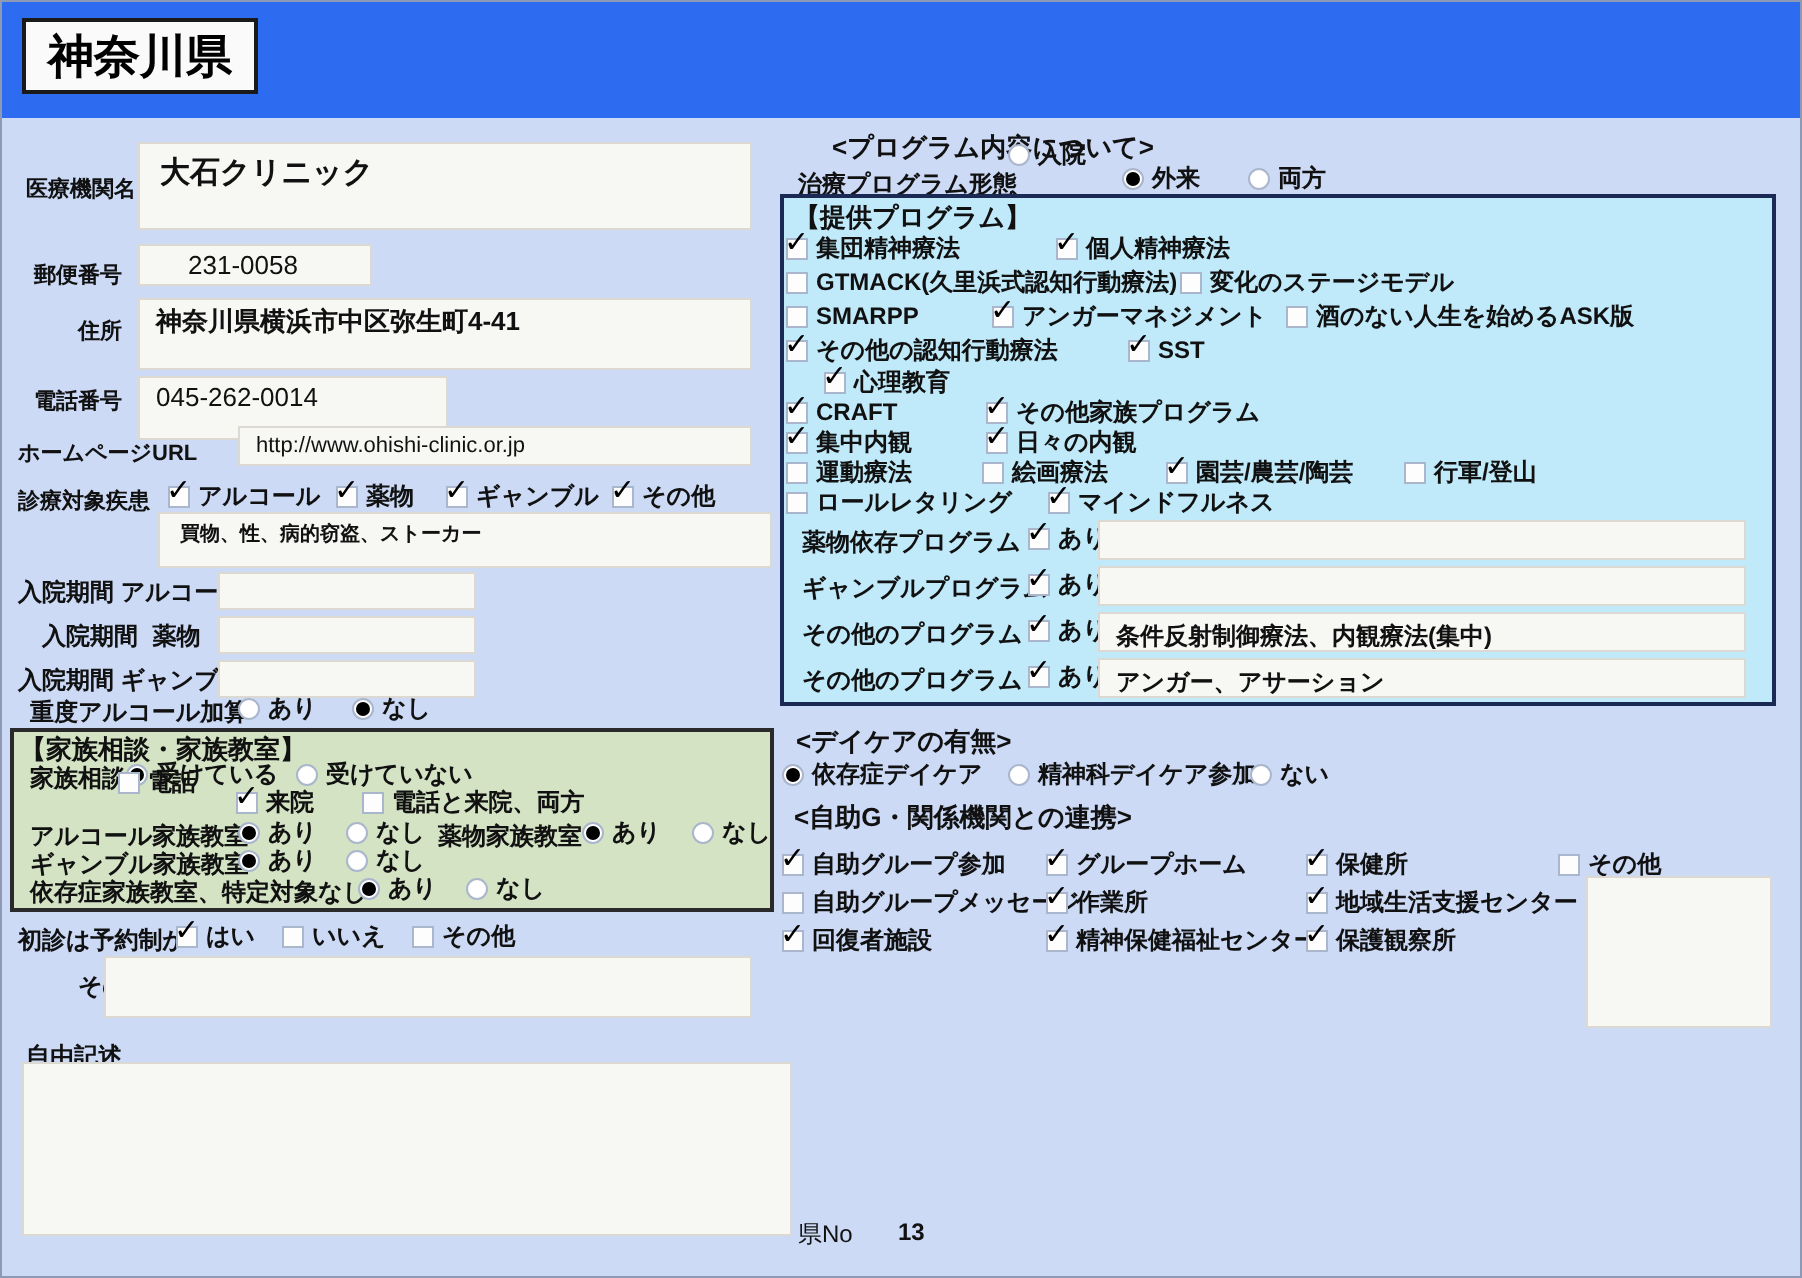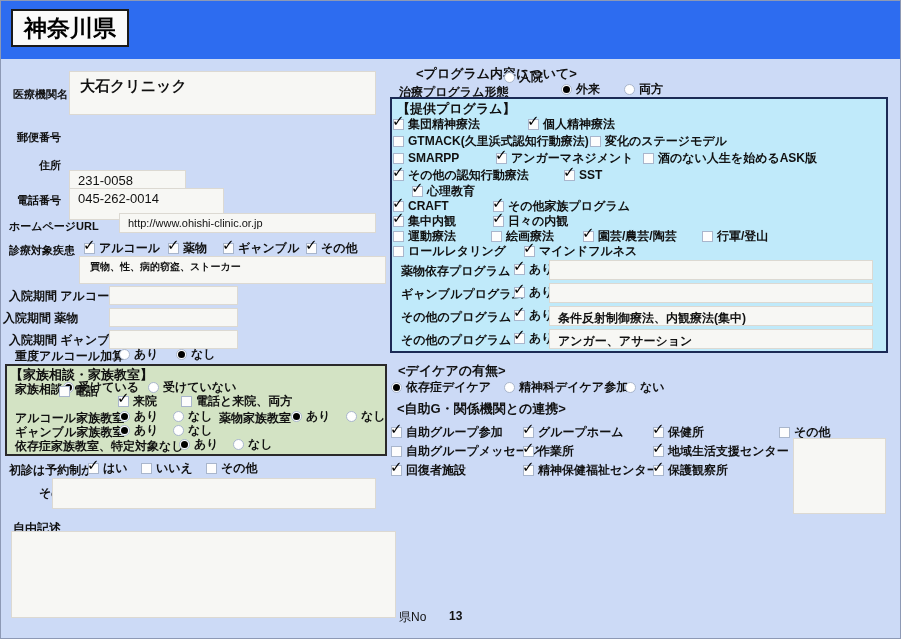--- a/index.html
+++ b/index.html
@@ -31,23 +31,24 @@
 <div id="root">
 
   <div id="banner">
     <div id="prefbox">神奈川県</div>
   </div>
 
   <div class="lb" style="left:12px;top:86px;">医療機関名</div>
   <div class="inp jp" style="left:68px;top:70px;width:307px;height:44px;font-size:15px;padding:5px 10px;">大石クリニック</div>
 
   <div class="lb" style="left:16px;top:129px;">郵便番号</div>
-  <div class="inp val" style="left:68px;top:121px;width:117px;height:21px;padding:2px 8px;margin-top:48px;">231-0058</div>
+  <div class="inp val" style="left:68px;top:121px;width:117px;height:21px;padding:2px 24px;">231-0058</div>
 
   <div class="lb" style="left:38px;top:157px;">住所</div>
+  <div class="inp jp" style="left:68px;top:148px;width:307px;height:36px;padding:2px 8px;">神奈川県横浜市中区弥生町4-41</div>
 
   <div class="lb" style="left:16px;top:192px;">電話番号</div>
   <div class="inp val" style="left:68px;top:187px;width:155px;height:32px;padding:2px 8px;">045-262-0014</div>
 
   <div class="lb" style="left:8px;top:218px;">ホームページURL</div>
   <div class="inp val" style="left:118px;top:212px;width:257px;height:20px;font-size:11px;padding:3px 8px;">http://www.ohishi-clinic.or.jp</div>
 
   <div class="lb" style="left:8px;top:242px;">診療対象疾患</div>
   <span class="opt" style="left:83px;top:241px;">
       <span class="cb on"></span>
@@ -62,21 +63,21 @@
       <span class="ol">ギャンブル</span>
     </span>
   <span class="opt" style="left:305px;top:241px;">
       <span class="cb on"></span>
       <span class="ol">その他</span>
     </span>
   <div class="inp jp" style="left:78px;top:255px;width:307px;height:28px;font-size:10px;padding:3px 10px;">買物、性、病的窃盗、ストーカー</div>
 
   <div class="lb2" style="left:8px;top:287px;">入院期間 アルコール</div>
   <div class="inp" style="left:108px;top:285px;width:129px;height:19px;"></div>
-  <div class="lb2" style="left:2px;top:309px;">入院期間 薬物</div>
+  <div class="lb2" style="left:20px;top:309px;font-family:Liberation Mono, monospace;">入院期間 薬物</div>
   <div class="inp" style="left:108px;top:307px;width:129px;height:19px;"></div>
   <div class="lb2" style="left:8px;top:331px;">入院期間 ギャンブル</div>
   <div class="inp" style="left:108px;top:329px;width:129px;height:19px;"></div>
 
   <div class="lb2" style="left:14px;top:347px;">重度アルコール加算</div>
   <span class="opt" style="left:118px;top:347px;">
       <span class="rd"></span>
       <span class="ol">あり</span>
     </span>
   <span class="opt" style="left:175px;top:347px;">

